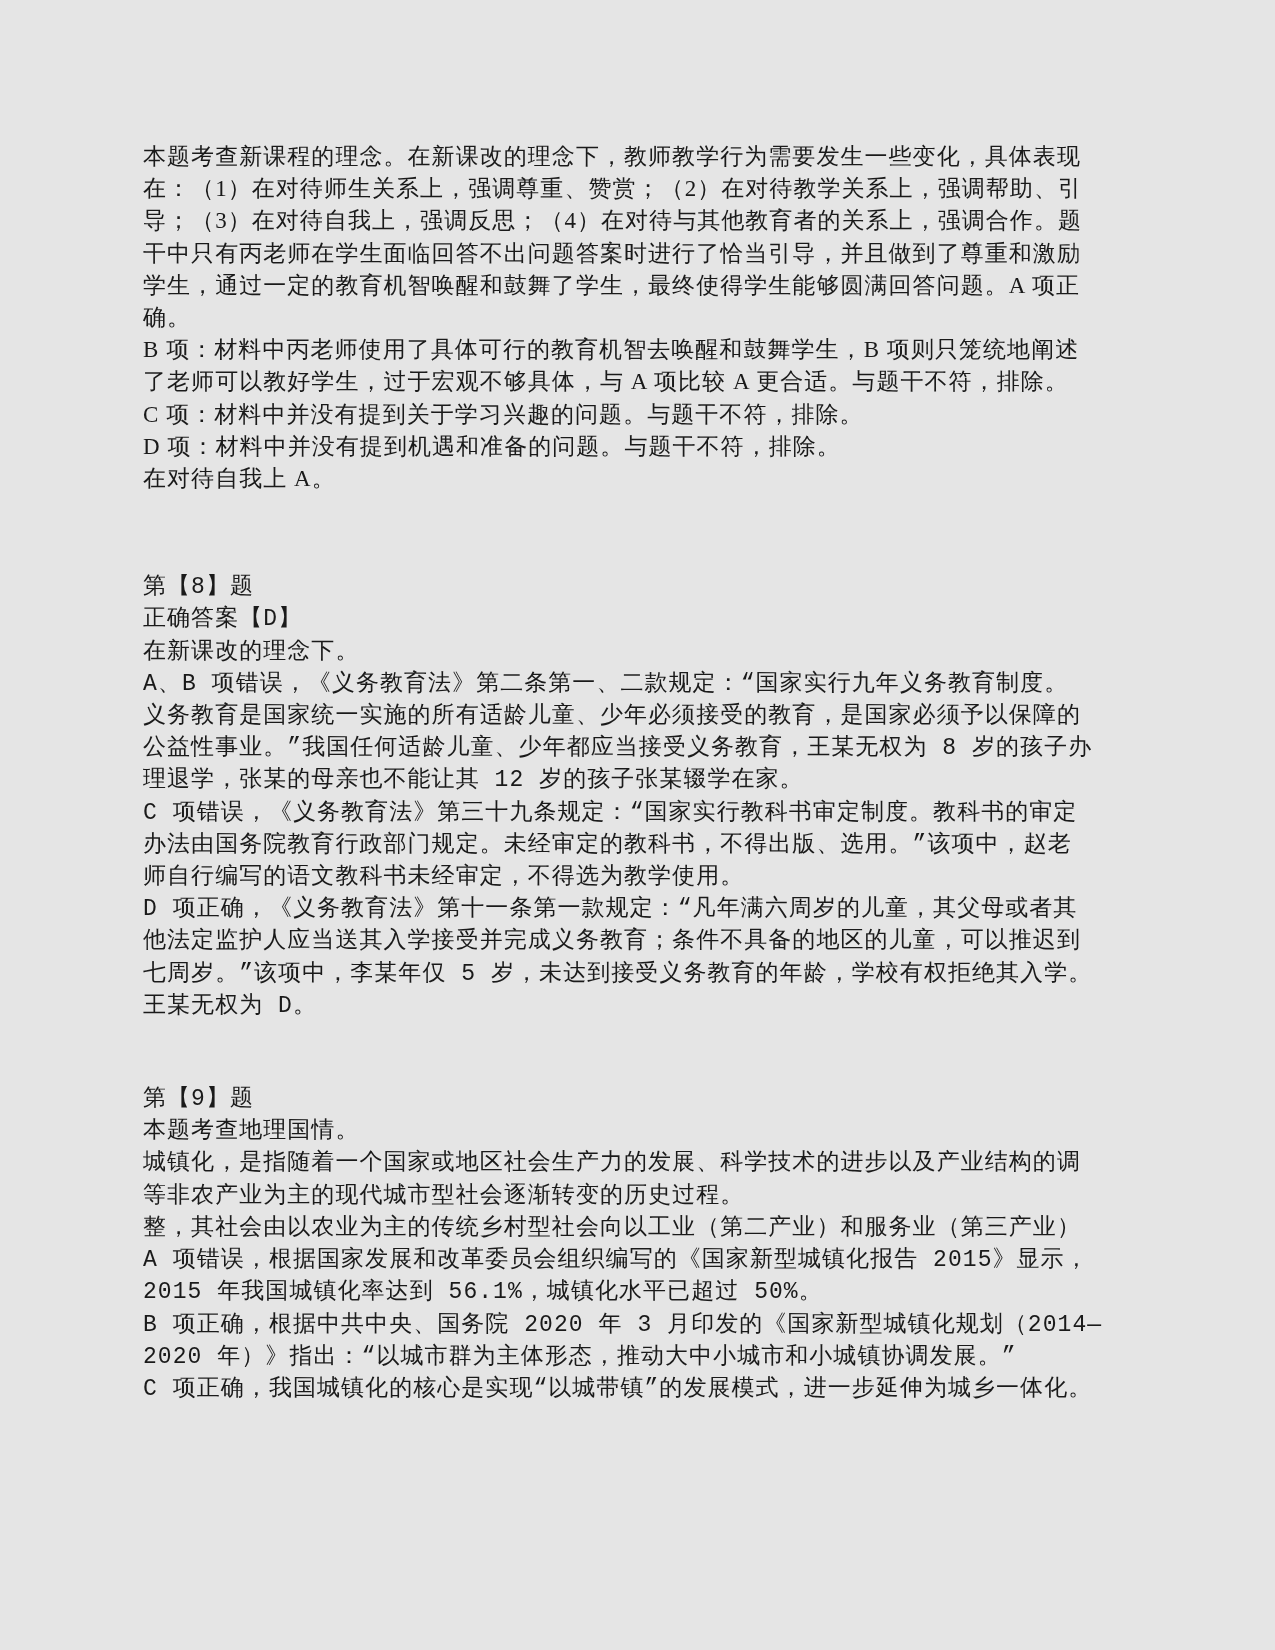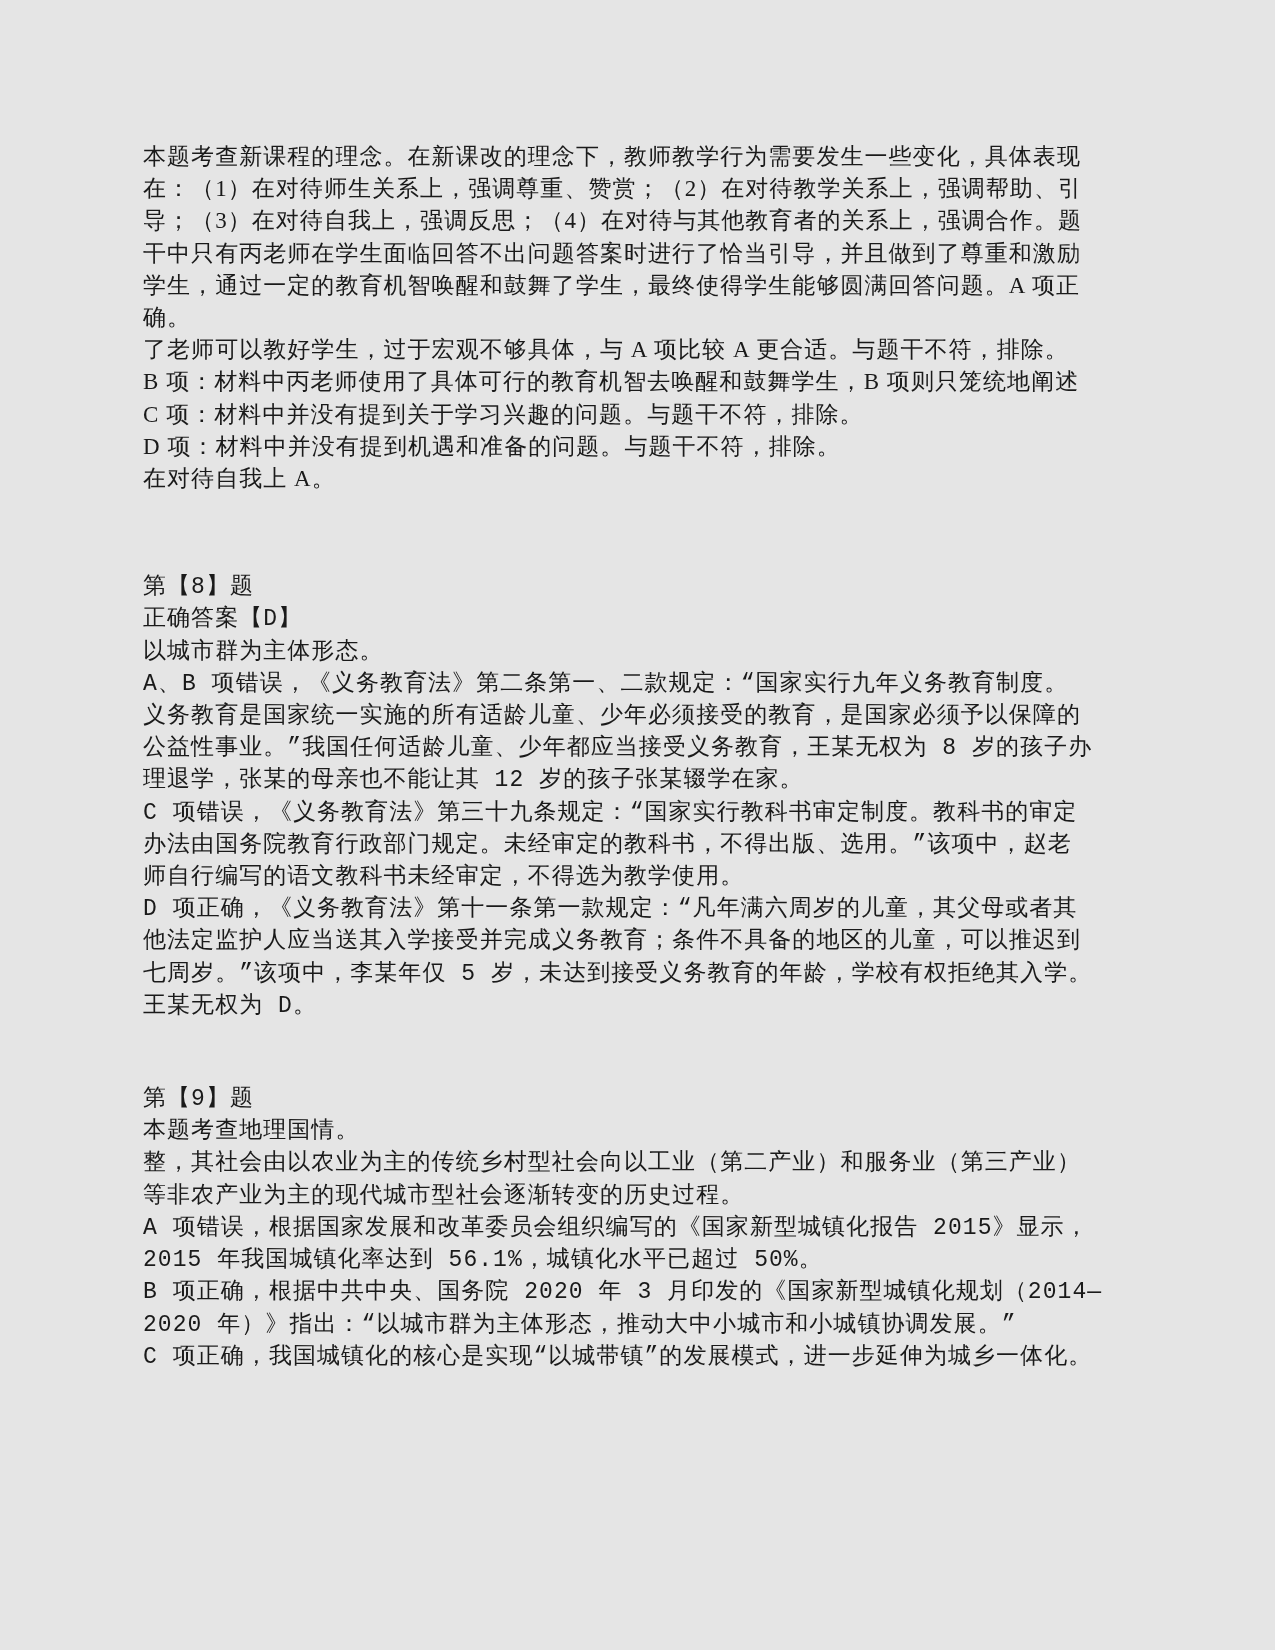--- a/index.html
+++ b/index.html
@@ -39,47 +39,48 @@
 
 <div class="page" style="background: #e5e5e5;">
   <main class="content" style="color: rgb(26, 26, 26);">
       <section class="section">
         <div class="line">本题考查新课程的理念。在新课改的理念下，教师教学行为需要发生一些变化，具体表现</div>
         <div class="line">在：（1）在对待师生关系上，强调尊重、赞赏；（2）在对待教学关系上，强调帮助、引</div>
         <div class="line">导；（3）在对待自我上，强调反思；（4）在对待与其他教育者的关系上，强调合作。题</div>
         <div class="line">干中只有丙老师在学生面临回答不出问题答案时进行了恰当引导，并且做到了尊重和激励</div>
         <div class="line">学生，通过一定的教育机智唤醒和鼓舞了学生，最终使得学生能够圆满回答问题。A 项正</div>
         <div class="line">确。</div>
+        <div class="line">B 项：材料中丙老师使用了具体可行的教育机智去唤醒和鼓舞学生，B 项则只笼统地阐述</div>
         <div class="line">了老师可以教好学生，过于宏观不够具体，与 A 项比较 A 更合适。与题干不符，排除。</div>
-        <div class="line">B 项：材料中丙老师使用了具体可行的教育机智去唤醒和鼓舞学生，B 项则只笼统地阐述</div>
         <div class="line">C 项：材料中并没有提到关于学习兴趣的问题。与题干不符，排除。</div>
         <div class="line">D 项：材料中并没有提到机遇和准备的问题。与题干不符，排除。</div>
         <div class="line">在对待自我上 A。</div>
       </section>
       <section class="section">
         <div class="line">第【8】题</div>
         <div class="line">正确答案【D】</div>
-        <div class="line">以城市群为主体形态。</div>
+        <div class="line">在新课改的理念下。</div>
         <div class="line">A、B 项错误，《义务教育法》第二条第一、二款规定：“国家实行九年义务教育制度。</div>
         <div class="line">义务教育是国家统一实施的所有适龄儿童、少年必须接受的教育，是国家必须予以保障的</div>
         <div class="line">公益性事业。”我国任何适龄儿童、少年都应当接受义务教育，王某无权为 8 岁的孩子办</div>
         <div class="line">理退学，张某的母亲也不能让其 12 岁的孩子张某辍学在家。</div>
         <div class="line">C 项错误，《义务教育法》第三十九条规定：“国家实行教科书审定制度。教科书的审定</div>
         <div class="line">办法由国务院教育行政部门规定。未经审定的教科书，不得出版、选用。”该项中，赵老</div>
         <div class="line">师自行编写的语文教科书未经审定，不得选为教学使用。</div>
         <div class="line">D 项正确，《义务教育法》第十一条第一款规定：“凡年满六周岁的儿童，其父母或者其</div>
         <div class="line">他法定监护人应当送其入学接受并完成义务教育；条件不具备的地区的儿童，可以推迟到</div>
         <div class="line">七周岁。”该项中，李某年仅 5 岁，未达到接受义务教育的年龄，学校有权拒绝其入学。</div>
         <div class="line">王某无权为 D。</div>
       </section>
       <section class="section">
         <div class="line">第【9】题</div>
         <div class="line">本题考查地理国情。</div>
+        <div class="line">城镇化，是指随着一个国家或地区社会生产力的发展、科学技术的进步以及产业结构的调</div>
+        <div class="line">等非农产业为主的现代城市型社会逐渐转变的历史过程。</div>
         <div class="line">整，其社会由以农业为主的传统乡村型社会向以工业（第二产业）和服务业（第三产业）</div>
-        <div class="line">等非农产业为主的现代城市型社会逐渐转变的历史过程。</div>
         <div class="line">A 项错误，根据国家发展和改革委员会组织编写的《国家新型城镇化报告 2015》显示，</div>
         <div class="line">2015 年我国城镇化率达到 56.1%，城镇化水平已超过 50%。</div>
         <div class="line">B 项正确，根据中共中央、国务院 2020 年 3 月印发的《国家新型城镇化规划（2014—</div>
         <div class="line">2020 年）》指出：“以城市群为主体形态，推动大中小城市和小城镇协调发展。”</div>
         <div class="line">C 项正确，我国城镇化的核心是实现“以城带镇”的发展模式，进一步延伸为城乡一体化。</div>
       </section>
     </main>
 </div>
 
 </body></html>

